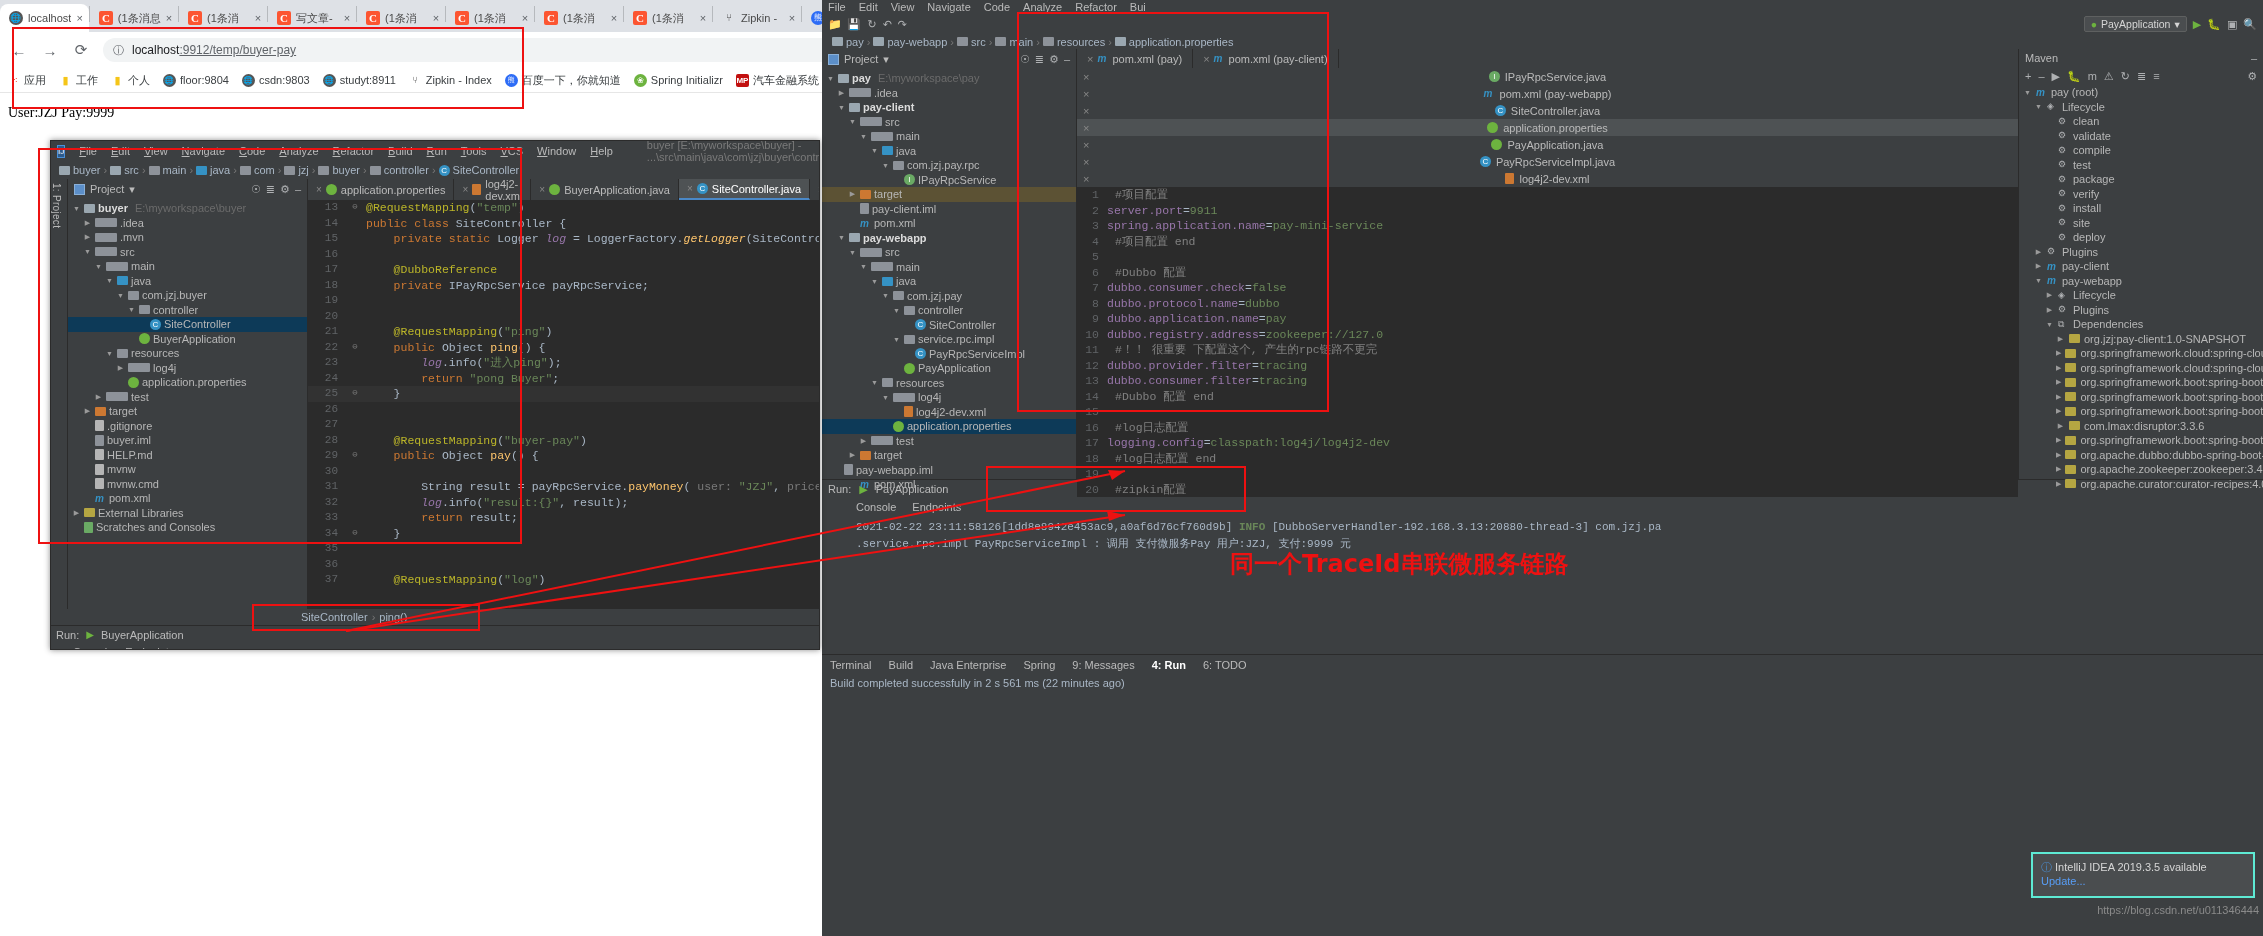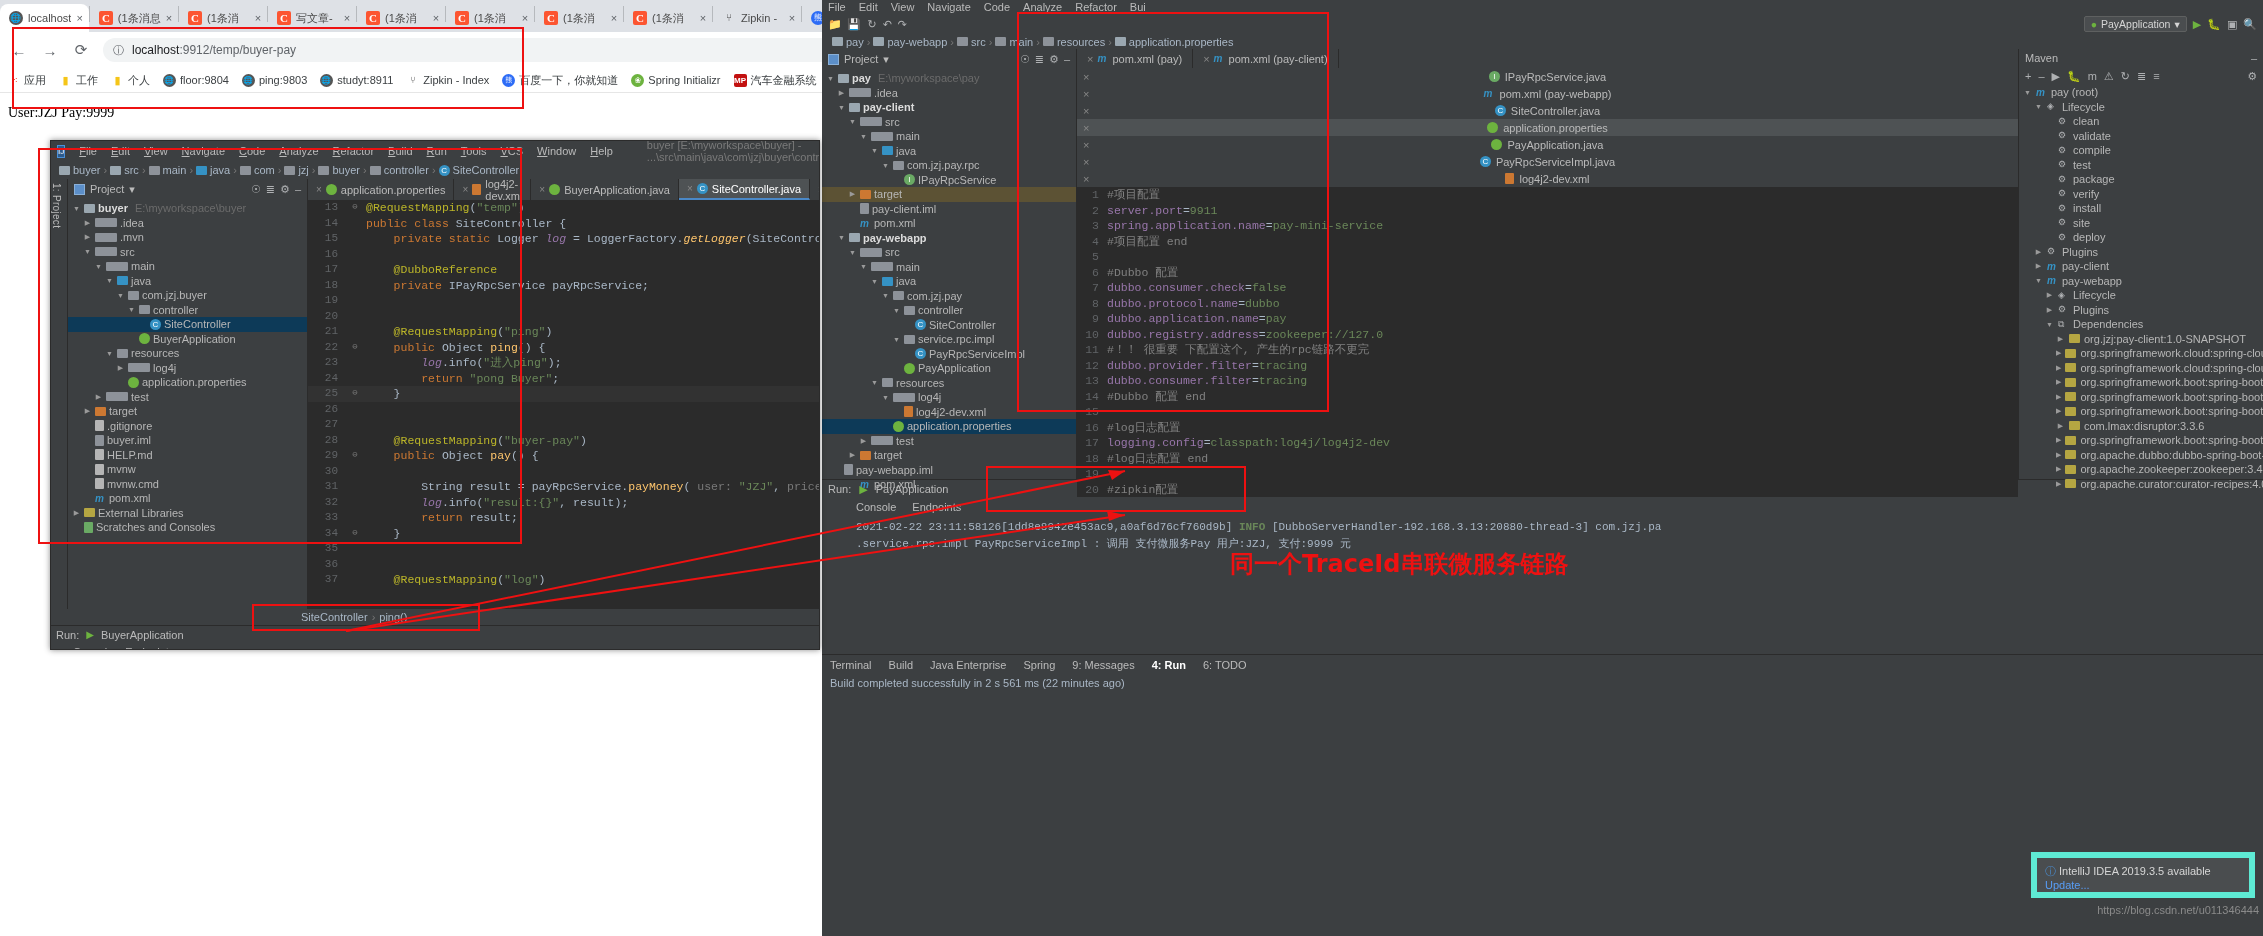--- a/index.html
+++ b/index.html
@@ -28,21 +28,21 @@
   .fav.ms { background:#24a0d9; color:#fff; border-radius:50%; font-size:8px;}
   .ctab .lbl { flex:1; overflow:hidden; text-overflow:clip; }
   .ctab .x { color:#5f6368; font-size:11px; flex:none; }
   .tabsep { width:1px; height:16px; background:#b6b9bd; align-self:center; margin-bottom:5px;}
 
   #navbar { position:absolute; left:0; top:32px; width:1200px; height:36px; background:#fff; display:flex; align-items:center; padding:0 10px; gap:13px;}
   .navbtn { color:#5f6368; font-size:15px; width:18px; text-align:center; }
   #omnibox { flex:1; height:24px; background:#f1f3f4; border-radius:12px; display:flex; align-items:center; padding:0 10px; gap:8px; font-size:12px; color:#202124;}
   #omnibox .infoic { color:#5f6368; font-size:11px; }
   .urlhost{color:#202124;}
-  .urlrest{color:#5f6368;}
+  .urlrest{color:#5f6368;text-decoration:underline;}
 
   #bookmarks { position:absolute; left:0; top:68px; width:1200px; height:25px; background:#fff; border-bottom:1px solid #e6e6e6;
                display:flex; align-items:center; gap:13px; padding:0 7px; font-size:11px; color:#3c4043; white-space:nowrap;}
   .bm { display:flex; align-items:center; gap:4px; }
   .bmico { width:13px; height:13px; display:flex; align-items:center; justify-content:center; font-size:9px; border-radius:2px;}
   .bmico.apps { color:#ea4335; letter-spacing:-2px;}
   .bmico.folder { color:#f5c518; font-size:11px;}
   .bmico.glob { background:#555; color:#fff; border-radius:50%; font-size:8px;}
   .bmico.zipkin { color:#333; }
   .bmico.baidu { background:#2d6cf6; color:#fff; border-radius:50%; font-size:7px;}
@@ -119,42 +119,42 @@
   .rmid { flex:1; background:#2b2b2b; position:relative;}
   .rmaven { width:245px; background:#3c3f41; border-left:1px solid #2b2b2b;}
   .mv-head { height:18px; display:flex; align-items:center; justify-content:space-between; padding:0 6px; font-size:11px; color:#bbb;}
   .rtabrow { height:19px; background:#3c3f41; display:flex; align-items:center; font-size:11px; color:#bbb;}
   .rtab { display:flex; align-items:center; gap:4px; padding:0 10px; height:19px; border-right:1px solid #2b2b2b;}
   .sub-tab { height:17px; background:#3c3f41; display:flex; align-items:center; justify-content:center; gap:5px; font-size:11px; color:#bbb;}
   .sub-tab.sel { background:#4e5254; }
   .props { font-family:"Liberation Mono",monospace; font-size:11.5px; line-height:15.5px; background:#2b2b2b; position:relative; }
   .pline { display:flex; height:15.5px; align-items:center; white-space:pre;}
   .pgut { width:30px; text-align:right; padding-right:8px; color:#606366; flex:none;}
-  .pkey{color:#9876aa;} .peq{color:#a9b7c6;} .pval{color:#6a8759;} .pcmt{color:#808080;}
+  .pkey{color:#9876aa;} .peq{color:#a9b7c6;} .pval{color:#6a8759;} .pcmt{color:#808080;margin-left:8px;}
   .rrun { height:175px; background:#3c3f41; border-top:1px solid #2b2b2b;}
   .rrun-head { height:18px; display:flex; align-items:center; gap:8px; padding:0 6px; font-size:11px; color:#bbb;}
   .rrun-sub  { height:18px; display:flex; align-items:center; gap:16px; padding:0 34px; font-size:11px; color:#bbb;}
   .rrun-out { font-family:"Liberation Mono",monospace; font-size:11px; color:#a9b7c6; padding:3px 0 0 34px; white-space:nowrap; line-height:17px;}
   .logdate{color:#a9b7c6;} .loginfo{color:#6a8759;font-weight:bold;} .logthread{color:#a9b7c6;}
   #rstatus { height:20px; background:#3c3f41; display:flex; align-items:center; gap:17px; padding:0 8px; font-size:11px; color:#bbb; border-top:1px solid #2b2b2b;}
   #rstatus2 { height:18px; background:#3c3f41; display:flex; align-items:center; padding:0 8px; font-size:11px; color:#a9b7c6;}
 
   
   .mrow { height:14.5px; display:flex; align-items:center; gap:4px; font-size:11px; color:#b7b7b7; padding-left:4px; white-space:nowrap;}
   .mico { width:11px; height:11px; flex:none; }
   .mico.life { color:#afb1b3; font-size:9px;}
 
   
   .redbox { position:absolute; border:2px solid #ee1111; z-index:50; pointer-events:none;}
   #annot-text { position:absolute; left:1230px; top:548px; z-index:60; color:#ee1111;
                 font-size:24px; font-weight:bold; font-family:"DejaVu Sans", sans-serif; white-space:nowrap;}
 
   
   #notif { position:absolute; right:8px; bottom:38px; width:224px; height:46px; background:#4a4d4f;
-           border:6px solid #5eead4; z-index:55; padding:6px 8px; font-size:11px; color:#d6d6d6;}
+           border:2px solid #5eead4; z-index:55; padding:6px 8px; font-size:11px; color:#d6d6d6;}
   #notif .i { color:#4a88c7; }
   #notif a { color:#589df6; text-decoration:none; font-size:11px;}
 
   #watermark { position:absolute; right:4px; bottom:20px; font-size:11px; color:#8a8a8a; z-index:70;}
 </style>
 </head>
 <body>
 
 <div id="browser" class="abs">
   <div id="tabstrip">
@@ -245,21 +245,21 @@
       <div class="bm">
         <span class="bmico folder">▮</span>
         <span>个人</span>
       </div>
       <div class="bm">
         <span class="bmico glob">🌐</span>
         <span>floor:9804</span>
       </div>
       <div class="bm">
         <span class="bmico glob">🌐</span>
-        <span>ping:9803</span>
+        <span>csdn:9803</span>
       </div>
       <div class="bm">
         <span class="bmico glob">🌐</span>
         <span>studyt:8911</span>
       </div>
       <div class="bm">
         <span class="bmico zipkin">⑂</span>
         <span>Zipkin - Index</span>
       </div>
       <div class="bm">

